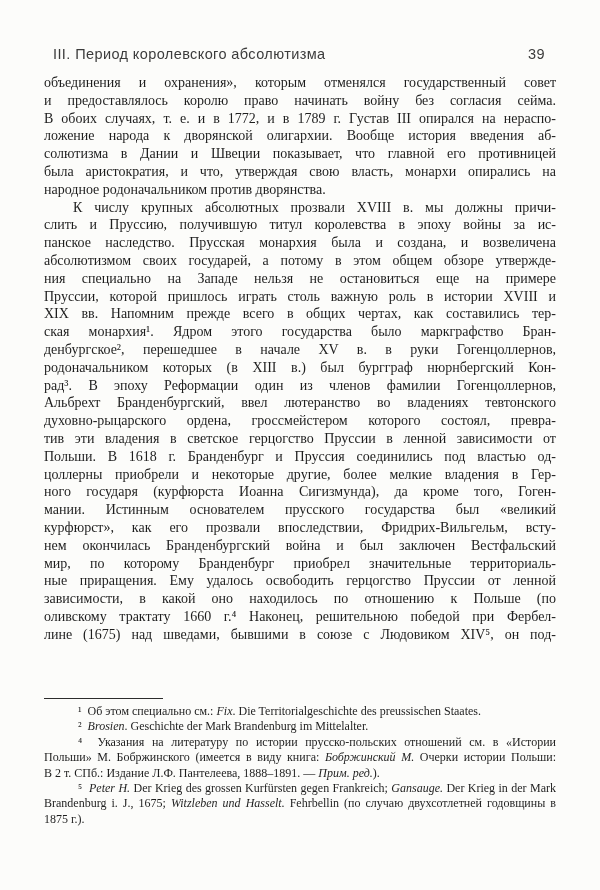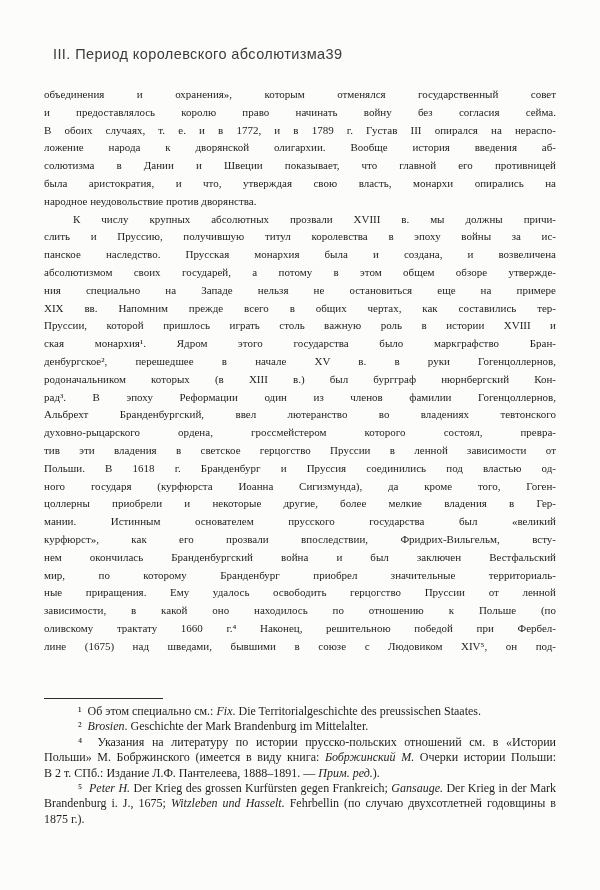--- a/index.html
+++ b/index.html
@@ -11,32 +11,33 @@
     font-family: "Liberation Serif", "DejaVu Serif", serif;
     color: #1e1e1e;
     overflow: hidden;
   }
   .runhead {
     position: absolute;
     left: 53px;
     right: 55px;
     top: 46px;
     display: flex;
+    justify-content: space-between;
     align-items: baseline;
     font-family: "Liberation Sans", "DejaVu Sans", sans-serif;
     font-size: 14.5px;
     letter-spacing: 0.4px;
     color: #3b3b3b;
   }
   .textcol {
     position: absolute;
     left: 44px;
     width: 512px;
-    top: 86px;
-    font-size: 11px;
+    top: 74px;
+    font-size: 14px;
     line-height: 17.8px;
   }
   .bl {
     height: 17.8px;
     overflow: hidden;
     text-align: justify;
     text-align-last: justify;
   }
   .bl.ind { padding-left: 29px; }
   .end { text-align-last: left !important; }
@@ -76,40 +77,40 @@
   </div>
 
   <div class="textcol">
     <div>
       <div class="bl">объединения и охранения», которым отменялся государственный совет</div>
       <div class="bl">и предоставлялось королю право начинать войну без согласия сейма.</div>
       <div class="bl">В обоих случаях, т. е. и в 1772, и в 1789 г. Густав III опирался на нераспо-</div>
       <div class="bl">ложение народа к дворянской олигархии. Вообще история введения аб-</div>
       <div class="bl">солютизма в Дании и Швеции показывает, что главной его противницей</div>
       <div class="bl">была аристократия, и что, утверждая свою власть, монархи опирались на</div>
-      <div class="bl end">народное неудовольствие против дворянства.</div>
+      <div class="bl end">народное родоначальником против дворянства.</div>
     </div>
     <div>
       <div class="bl ind">К числу крупных абсолютных прозвали XVIII в. мы должны причи-</div>
       <div class="bl">слить и Пруссию, получившую титул королевства в эпоху войны за ис-</div>
       <div class="bl">панское наследство. Прусская монархия была и создана, и возвеличена</div>
       <div class="bl">абсолютизмом своих государей, а потому в этом общем обзоре утвержде-</div>
       <div class="bl">ния специально на Западе нельзя не остановиться еще на примере</div>
+      <div class="bl">Пруссии, которой пришлось играть столь важную роль в истории XVIII и</div>
       <div class="bl">XIX вв. Напомним прежде всего в общих чертах, как составились тер-</div>
-      <div class="bl">Пруссии, которой пришлось играть столь важную роль в истории XVIII и</div>
       <div class="bl">ская монархия¹. Ядром этого государства было маркграфство Бран-</div>
       <div class="bl">денбургское², перешедшее в начале XV в. в руки Гогенцоллернов,</div>
       <div class="bl">родоначальником которых (в XIII в.) был бургграф нюрнбергский Кон-</div>
       <div class="bl">рад³. В эпоху Реформации один из членов фамилии Гогенцоллернов,</div>
       <div class="bl">Альбрехт Бранденбургский, ввел лютеранство во владениях тевтонского</div>
       <div class="bl">духовно-рыцарского ордена, гроссмейстером которого состоял, превра-</div>
       <div class="bl">тив эти владения в светское герцогство Пруссии в ленной зависимости от</div>
       <div class="bl">Польши. В 1618 г. Бранденбург и Пруссия соединились под властью од-</div>
+      <div class="bl">цоллерны приобрели и некоторые другие, более мелкие владения в Гер-</div>
       <div class="bl">ного государя (курфюрста Иоанна Сигизмунда), да кроме того, Гоген-</div>
-      <div class="bl">цоллерны приобрели и некоторые другие, более мелкие владения в Гер-</div>
       <div class="bl">мании. Истинным основателем прусского государства был «великий</div>
       <div class="bl">курфюрст», как его прозвали впоследствии, Фридрих-Вильгельм, всту-</div>
       <div class="bl">нем окончилась Бранденбургский война и был заключен Вестфальский</div>
       <div class="bl">мир, по которому Бранденбург приобрел значительные территориаль-</div>
       <div class="bl">ные приращения. Ему удалось освободить герцогство Пруссии от ленной</div>
       <div class="bl">зависимости, в какой оно находилось по отношению к Польше (по</div>
       <div class="bl">оливскому трактату 1660 г.⁴ Наконец, решительною победой при Фербел-</div>
       <div class="bl">лине (1675) над шведами, бывшими в союзе с Людовиком XIV⁵, он под-</div>
     </div>
   </div>

